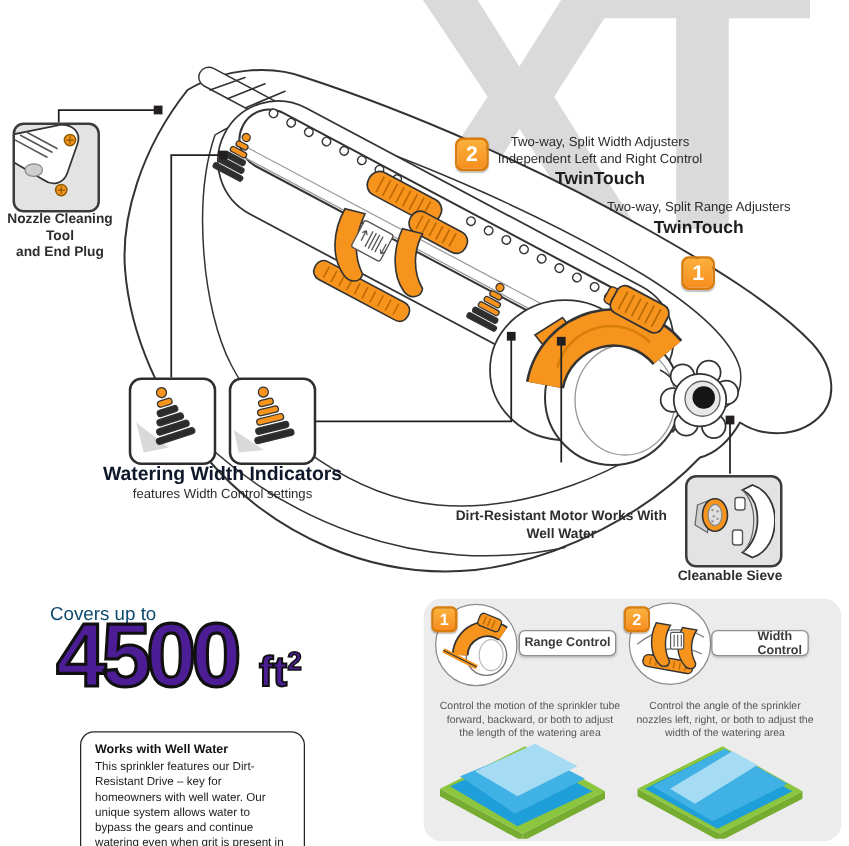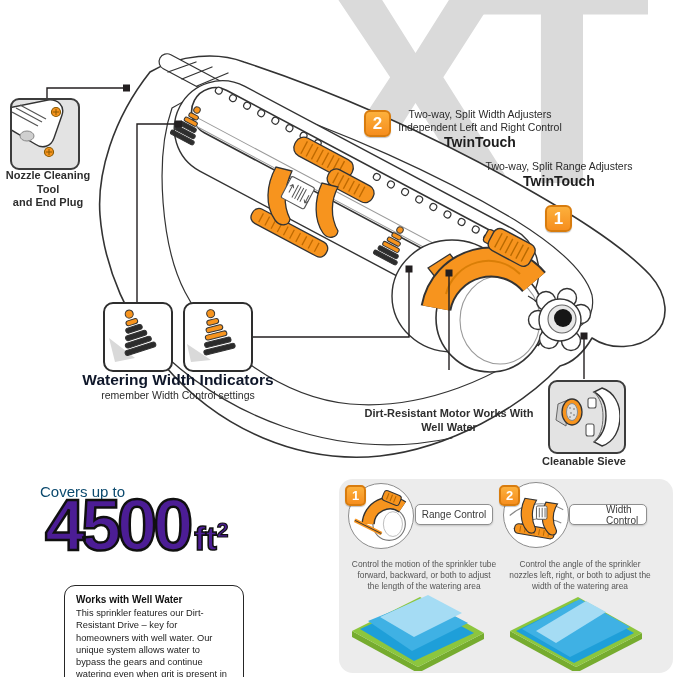--- a/index.html
+++ b/index.html
@@ -21,33 +21,33 @@
   .wdesc{font-size:10.5px;line-height:13.5px;color:#2b2b2b;text-align:center;}
   .badge{position:absolute;z-index:3;display:flex;align-items:center;justify-content:center;
          background:linear-gradient(180deg,#fcb03c,#f68e1e);border:2px solid #d87c0e;border-radius:6px;
          color:#fff;font-weight:700;box-sizing:border-box;box-shadow:0 1px 1px rgba(0,0,0,.25);}
   .badge.big{width:27px;height:27px;font-size:17px;}
   .badge.small{width:21px;height:21px;font-size:13px;border-radius:5px;}
   
   .covers{position:absolute;left:40px;top:483px;font-size:15px;color:#0c4a6e;z-index:2;}
   .bignum-row{position:absolute;left:45px;top:489px;display:flex;align-items:baseline;z-index:2;color:#4c1d95;}
   .bignum{font-size:72px;font-weight:700;letter-spacing:-4px;line-height:1;-webkit-text-stroke:2.5px #101010;}
-  .bigunit{font-size:34px;font-weight:700;margin-left:5px;-webkit-text-stroke:1.6px #101010;}
+  .bigunit{font-size:34px;font-weight:700;margin-left:18px;-webkit-text-stroke:1.6px #101010;}
   .bigsup{font-size:21px;font-weight:700;position:relative;top:-13px;-webkit-text-stroke:1.2px #101010;}
   .wellbox{position:absolute;left:64px;top:585px;width:156px;border:1.5px solid #262626;border-radius:11px;
            background:#fff;padding:8px 11px;z-index:2;}
   .wellbox .t{font-size:10px;font-weight:700;color:#111;margin-bottom:2px;}
   .wellbox .b{font-size:9.3px;line-height:12.3px;color:#1c1c1c;}
   
   .panel{position:absolute;left:339px;top:479px;width:334px;height:194px;background:#ececec;
          border-radius:14px;z-index:2;}
   .pcircle{position:absolute;width:66px;height:66px;border-radius:50%;background:#fff;
            border:1.5px solid #8d8d8d;box-sizing:border-box;overflow:hidden;}
   .pill{position:absolute;height:21px;width:78px;background:#fff;border:1.5px solid #8f8f8f;border-radius:5px;
-        display:flex;align-items:center;justify-content:center;font-size:10px;font-weight:400;color:#3a3a3a;
+        display:flex;align-items:center;justify-content:center;font-size:10px;font-weight:700;color:#3a3a3a;
         box-shadow:0 1px 2px rgba(0,0,0,.18);box-sizing:border-box;}
   .pdesc{position:absolute;width:146px;font-size:8.4px;line-height:10.8px;color:#555;text-align:center;}
 </style>
 </head>
 <body>
 
 <div class="canvas">
 
   <div class="watermark">XT</div>
 
@@ -231,21 +231,21 @@
         <rect x="25" y="15" width="12" height="5" rx="2.5" fill="#F7941E"></rect>
         <rect x="22.5" y="22" width="17" height="5" rx="2.5" fill="#F7941E"></rect>
         <rect x="20" y="29" width="22" height="5" rx="2.5" fill="#F7941E"></rect>
         <rect x="17.5" y="36" width="27" height="5" rx="2.5" fill="#2b2b2b"></rect>
         <rect x="15" y="43" width="32" height="5" rx="2.5" fill="#2b2b2b"></rect>
       </g>
     </svg>
   </div>
   <div class="abs overlay" style="left:70px;top:371px;width:216px;">
     <div class="wtitle">Watering Width Indicators</div>
-    <div class="wdesc">remember Width Control settings</div>
+    <div class="wdesc">features Width Control settings</div>
   </div>
 
   <div class="abs overlay" style="left:359px;top:407px;width:180px;">
     <div class="lbl">Dirt-Resistant Motor Works With</div>
     <div class="lbl">Well Water</div>
   </div>
 
   <div class="detailbox" style="left:548px;top:380px;width:74px;height:70px;">
     <svg width="70" height="66" viewBox="0 0 70 66">
       <path d="M52,6 C64,10 70,22 70,34 C70,48 64,60 52,64 L44,60 C52,54 56,44 56,34 C56,22 52,14 44,10 Z" fill="#fff" stroke="#333" stroke-width="1.4"></path>

